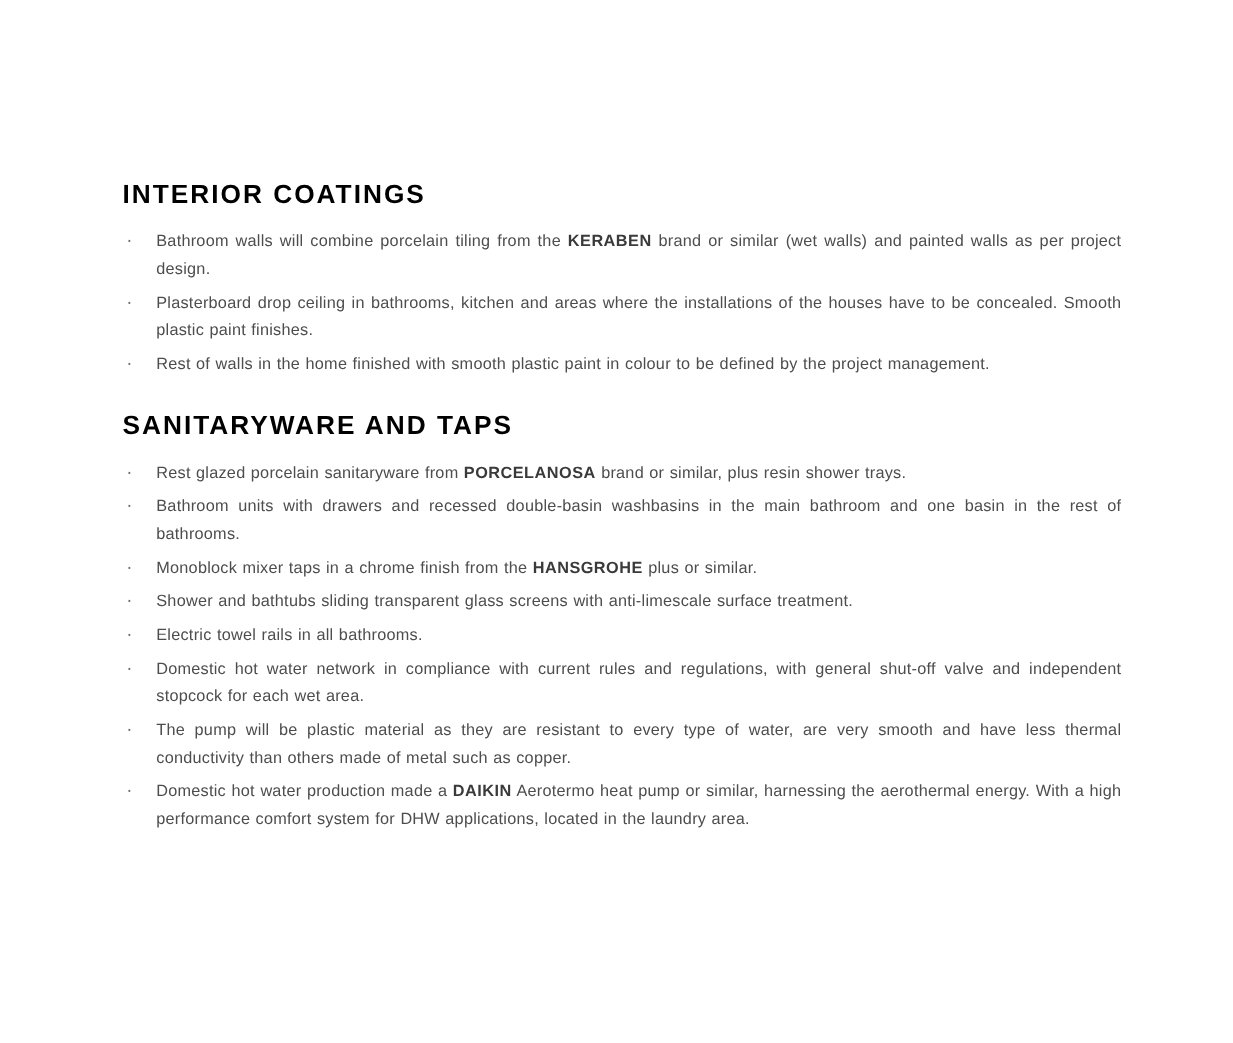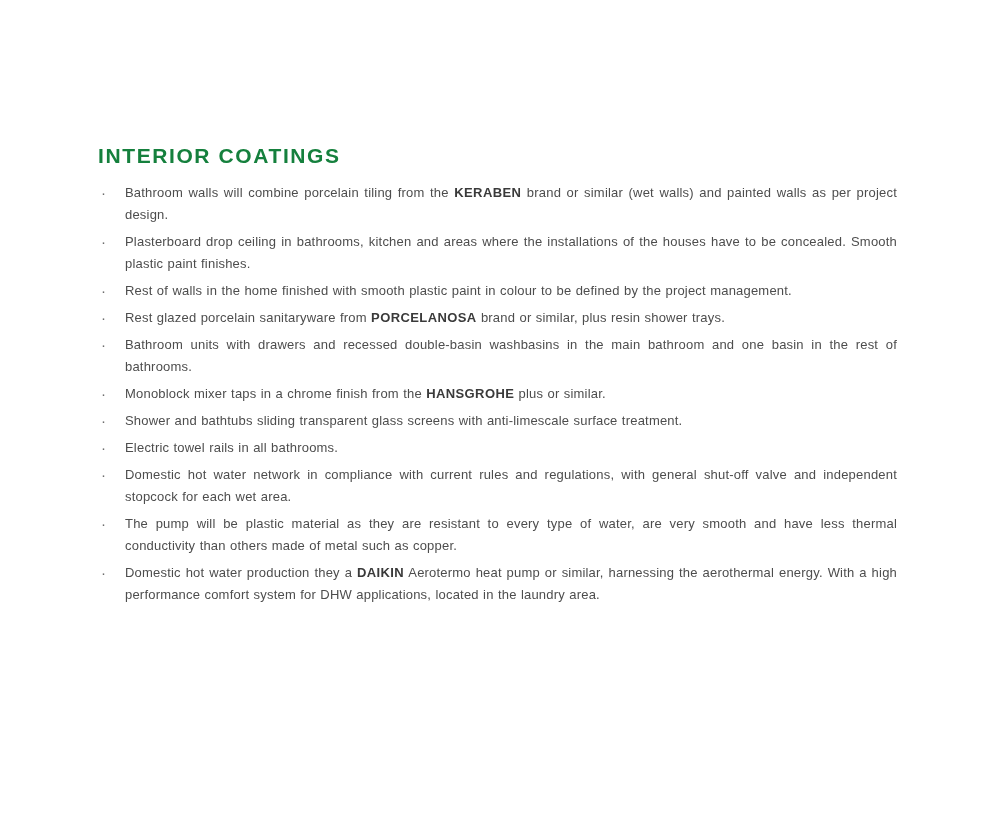--- a/index.html
+++ b/index.html
@@ -20,21 +20,21 @@
     height: 834px;
     padding: 143px 89px 0 98px;
     background: #ffffff;
   }
   .section-title {
     margin: 0 0 14px 0;
     font-size: 21px;
     line-height: 25px;
     font-weight: 700;
     letter-spacing: 1.6px;
-    color: #15803d;
+    color: #000000;
   }
   section + section .section-title {
     margin-top: 26px;
   }
   .bullet {
     display: flex;
     align-items: flex-start;
     margin: 0 0 5px 0;
   }
   .dot {
@@ -81,20 +81,21 @@
       <p class="bullet-text"><span>Plasterboard drop ceiling in bathrooms, kitchen and areas where the installations of the houses have to be concealed. Smooth plastic paint finishes.</span></p>
     </div>
 
     <div class="bullet">
       <span class="dot">·</span>
       <p class="bullet-text"><span>Rest of walls in the home finished with smooth plastic paint in colour to be defined by the project management.</span></p>
     </div>
   </section>
 
   <section>
+    <h2 class="section-title">SANITARYWARE AND TAPS</h2>
 
     <div class="bullet">
       <span class="dot">·</span>
       <p class="bullet-text"><span>Rest glazed porcelain sanitaryware from </span><span class="brand">PORCELANOSA</span><span> brand or similar, plus resin shower trays.</span></p>
     </div>
 
     <div class="bullet">
       <span class="dot">·</span>
       <p class="bullet-text"><span>Bathroom units with drawers and recessed double-basin washbasins in the main bathroom and one basin in the rest of bathrooms.</span></p>
     </div>
@@ -119,17 +120,17 @@
       <p class="bullet-text"><span>Domestic hot water network in compliance with current rules and regulations, with general shut-off valve and independent stopcock for each wet area.</span></p>
     </div>
 
     <div class="bullet">
       <span class="dot">·</span>
       <p class="bullet-text"><span>The pump will be plastic material as they are resistant to every type of water, are very smooth and have less thermal conductivity than others made of metal such as copper.</span></p>
     </div>
 
     <div class="bullet">
       <span class="dot">·</span>
-      <p class="bullet-text"><span>Domestic hot water production they a </span><span class="brand">DAIKIN</span><span> Aerotermo heat pump or similar, harnessing the aerothermal energy. With a high performance comfort system for DHW applications, located in the laundry area.</span></p>
+      <p class="bullet-text"><span>Domestic hot water production made a </span><span class="brand">DAIKIN</span><span> Aerotermo heat pump or similar, harnessing the aerothermal energy. With a high performance comfort system for DHW applications, located in the laundry area.</span></p>
     </div>
   </section>
 
 </div>
 
 </body></html>

